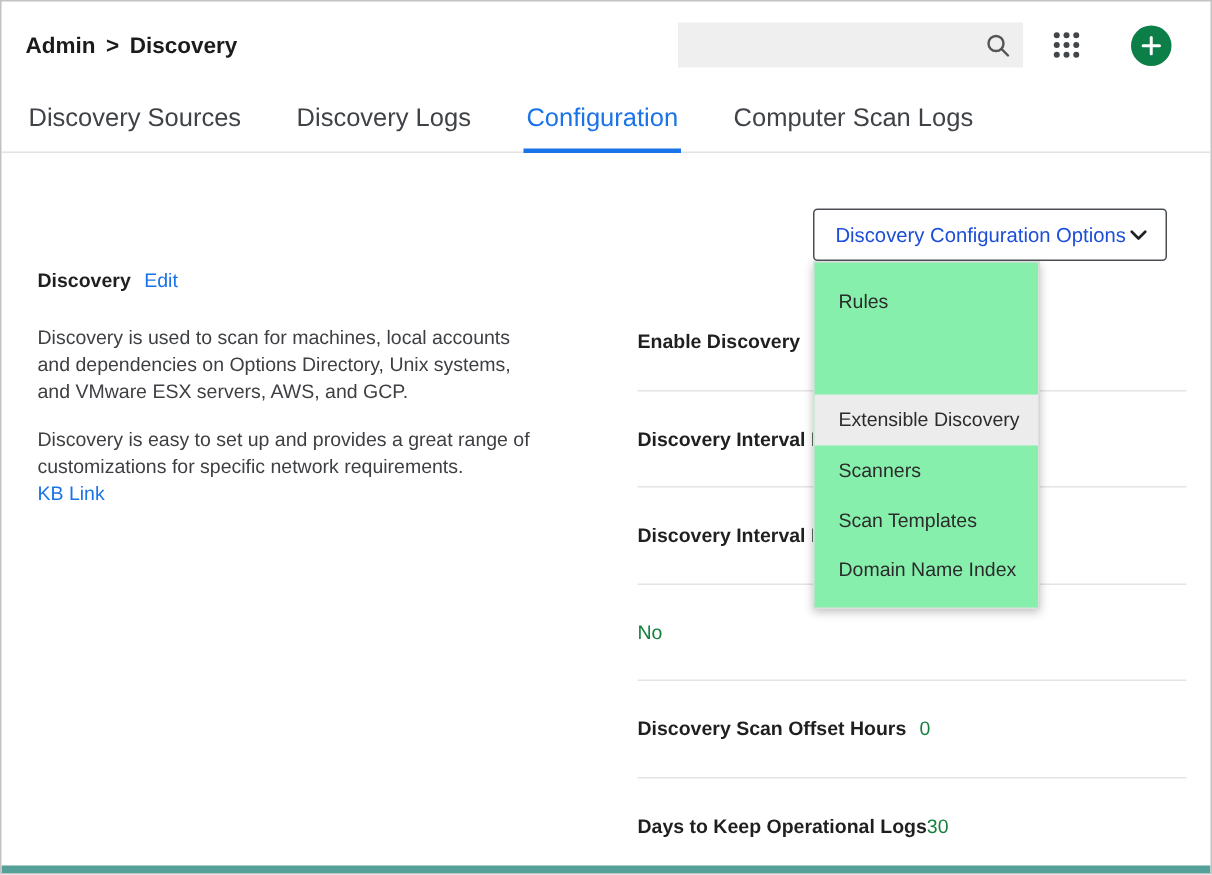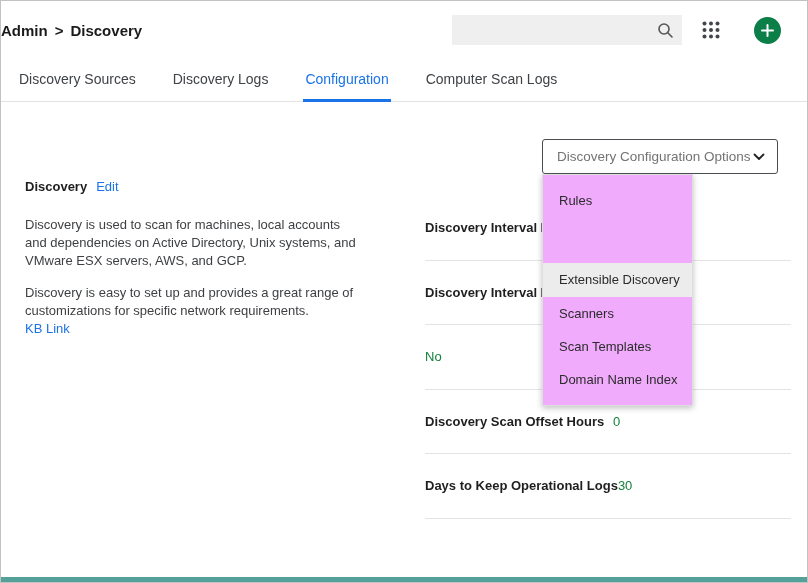--- a/index.html
+++ b/index.html
@@ -12,20 +12,21 @@
     background: #ffffff;
     border: 1px solid #c2c2c2;
     overflow: hidden;
   }
 
   
   .header {
     height: 58px;
     display: flex;
     align-items: center;
+    padding-left: 16px;
   }
   .breadcrumb { font-size: 15px; font-weight: bold; color: #1b1b1b; white-space: nowrap; }
   .breadcrumb .sep { margin: 0 7px; }
 
   .search-box {
     margin-left: auto;
     width: 230px; height: 30px;
     background: #efefef;
     display: flex; align-items: center;
     padding: 0 8px 0 10px;
@@ -49,21 +50,21 @@
   
   .tabs {
     height: 43px;
     border-bottom: 1px solid #e2e2e2;
     display: flex;
     padding-left: 16px;
   }
   .tab {
     display: flex; align-items: center;
     margin-right: 33px; padding: 0 2px;
-    font-size: 14px; color: #3f4246;
+    font-size: 17px; color: #3f4246;
     border-bottom: 3px solid transparent;
     margin-bottom: -1px;
     cursor: pointer; white-space: nowrap;
   }
   .tab.active { color: #1a73e8; border-bottom-color: #1a73e8; }
 
   
   .content { position: relative; height: 481px; }
 
   .left-col {
@@ -89,29 +90,29 @@
   .srow .svalue { color: #15803d; }
 
   
   .dd-btn {
     position: absolute; left: 541px; top: 37px;
     width: 236px; height: 35px;
     background: #fff;
     border: 1px solid #4a4e52; border-radius: 3px;
     display: flex; align-items: center; justify-content: space-between;
     padding: 0 12px 0 14px;
-    font-family: inherit; font-size: 13.5px; color: #737373;
+    font-family: inherit; font-size: 13.5px; color: #1d4ed8;
     cursor: pointer; z-index: 6;
   }
 
   
   .menu {
     position: absolute; left: 541px; top: 72px;
     width: 151px;
-    background: #f0abfc;
+    background: #86efac;
     border: 1px solid #dedede;
     box-shadow: 0 2px 6px rgba(0,0,0,0.25);
     padding: 9px 0;
     z-index: 5;
   }
   .menu-item {
     height: 33.3px;
     display: flex; align-items: center;
     padding: 0 16px;
     font-size: 13px; color: #2b2b2b;
@@ -176,26 +177,30 @@
     <div class="tab active">Configuration</div>
     <div class="tab">Computer Scan Logs</div>
   </div>
 
   <div class="content">
 
     <div class="left-col">
       <div class="title-row">
         <span class="bold-label">Discovery</span><a class="link">Edit</a>
       </div>
-      <p>Discovery is used to scan for machines, local accounts and dependencies on Active Directory, Unix systems, and VMware ESX servers, AWS, and GCP.</p>
+      <p>Discovery is used to scan for machines, local accounts and dependencies on Options Directory, Unix systems, and VMware ESX servers, AWS, and GCP.</p>
       <p>Discovery is easy to set up and provides a great range of customizations for specific network requirements.</p>
       <div class="kb-row"><a class="link">KB Link</a></div>
     </div>
 
     <div class="settings">
+      <div class="srow">
+        <span class="slabel">Enable Discovery</span>
+        <span class="svalue"></span>
+      </div>
       <div class="srow">
         <span class="slabel">Discovery Interval Days</span>
         <span class="svalue"></span>
       </div>
       <div class="srow">
         <span class="slabel">Discovery Interval Hours</span>
         <span class="svalue"></span>
       </div>
       <div class="srow">
         <span class="svalue">No</span>

